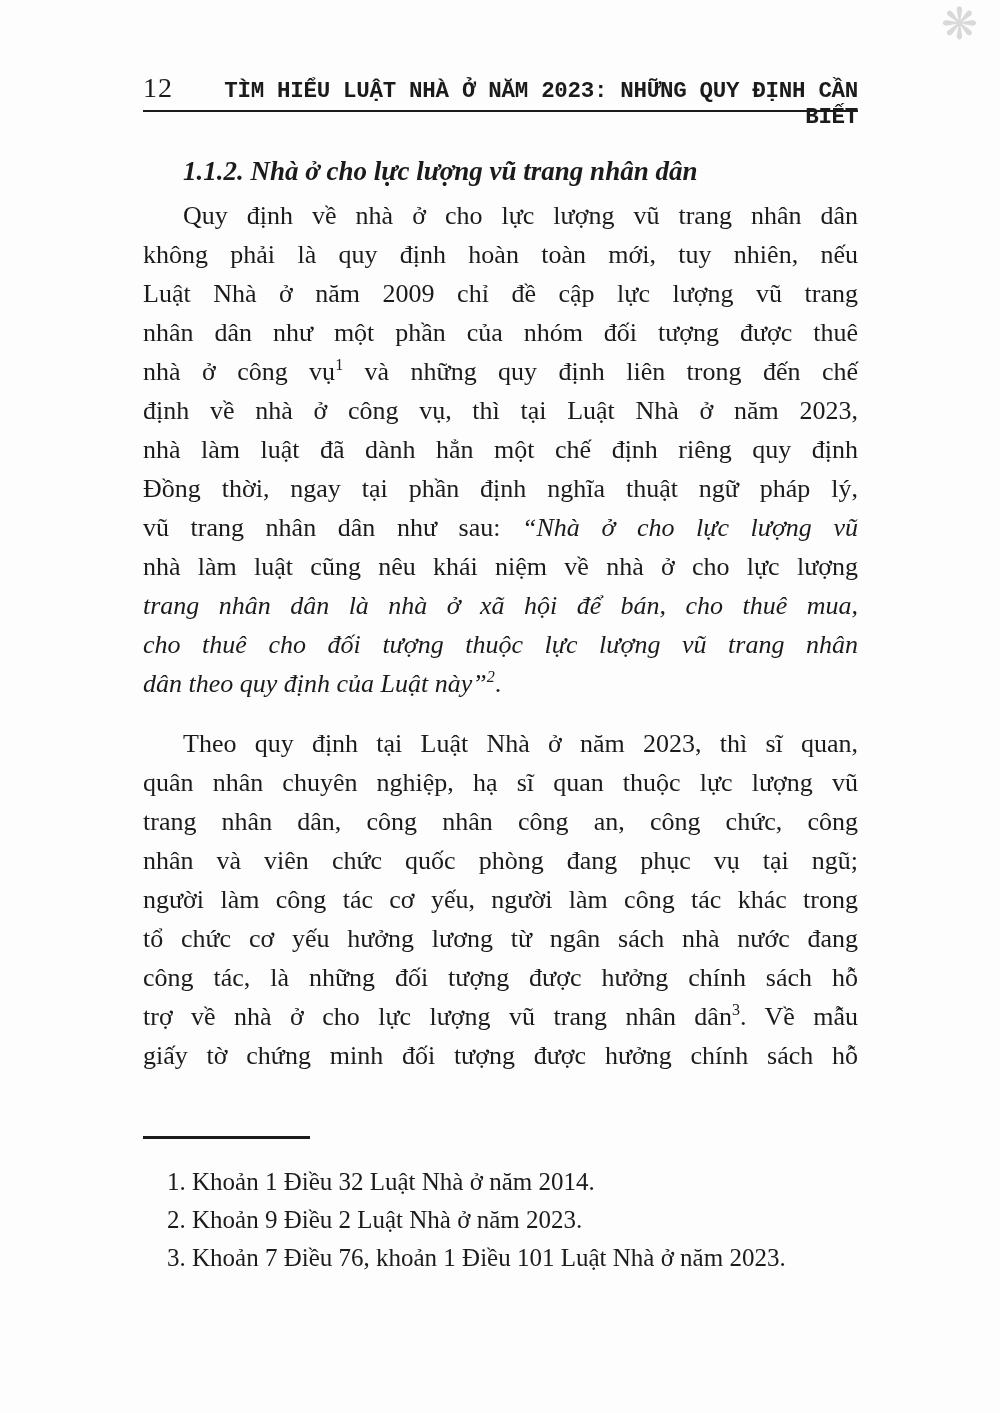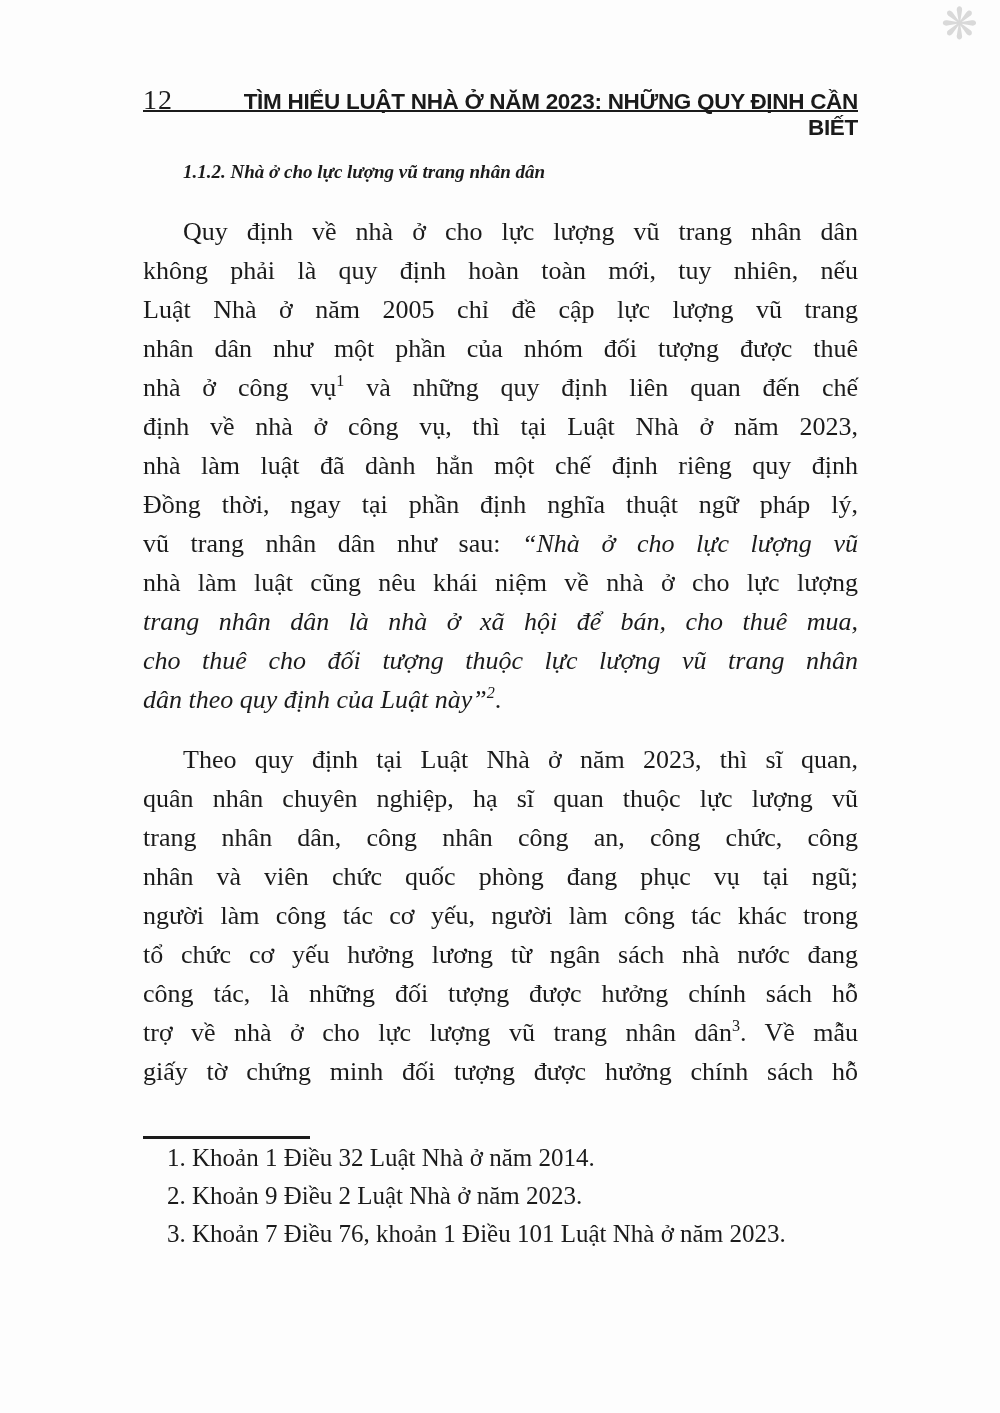--- a/index.html
+++ b/index.html
@@ -21,31 +21,31 @@
     font-size: 44px;
     line-height: 50px;
     color: #d9d9d9;
     user-select: none;
   }
 
   
   .page-header {
     position: absolute;
     left: 143px;
-    top: 84px;
+    top: 72px;
     width: 715px;
     display: flex;
     align-items: baseline;
     gap: 24px;
   }
   .page-num { font-size: 28px; letter-spacing: 1px; }
   .header-title {
     flex: 1;
     text-align: right;
-    font-family: Liberation Sans, sans-serif;
+    font-family: Liberation Mono, monospace;
     font-weight: bold;
     font-size: 22.5px;
     letter-spacing: -0.3px;
   }
   .header-rule {
     position: absolute;
     left: 143px;
     top: 110px;
     width: 715px;
     height: 0;
@@ -56,24 +56,24 @@
   .body-text {
     position: absolute;
     left: 143px;
     top: 150px;
     width: 715px;
     font-size: 26px;
   }
   .section-heading {
     font-weight: bold;
     font-style: italic;
-    font-size: 19px;
+    font-size: 27px;
     line-height: 43px;
     padding-left: 40px;
-    margin-bottom: 19px;
+    margin-bottom: 3px;
   }
   .para .line { line-height: 39px; }
   .para .line.j { text-align: justify; text-align-last: justify; }
   .para .line.ind { text-indent: 40px; }
   .para + .para { margin-top: 21px; }
   .it { font-style: italic; text-align: right; }
   sup { font-size: 0.62em; vertical-align: super; line-height: 0; }
 
   
   .footnote-block {
@@ -82,21 +82,21 @@
     top: 1126px;
     width: 715px;
     font-size: 25px;
   }
   .fn-rule {
     width: 167px;
     height: 0;
     border-top: 3px solid #1b1b1b;
     margin-top: 10px;
   }
-  .fn-list { }
+  .fn-list { margin-top: 24px; }
   .footnote { line-height: 38px; padding-left: 24px; }
 </style>
 </head>
 <body>
 
 <div class="page">
 
   <div class="watermark">❋</div>
 
   <div class="page-header">
@@ -104,23 +104,23 @@
     <span class="header-title">TÌM HIỂU LUẬT NHÀ Ở NĂM 2023: NHỮNG QUY ĐỊNH CẦN BIẾT</span>
   </div>
   <div class="header-rule"></div>
 
   <div class="body-text">
     <div class="section-heading">1.1.2. Nhà ở cho lực lượng vũ trang nhân dân</div>
     <div id="paragraphs">
         <div class="para">
           <div class="line j ind"><span>Quy định về nhà ở cho lực lượng vũ trang nhân dân</span></div>
           <div class="line j"><span>không phải là quy định hoàn toàn mới, tuy nhiên, nếu</span></div>
-          <div class="line j"><span>Luật Nhà ở năm 2005 chỉ đề cập lực lượng vũ trang</span></div>
+          <div class="line j"><span>Luật Nhà ở năm 2009 chỉ đề cập lực lượng vũ trang</span></div>
           <div class="line j"><span>nhân dân như một phần của nhóm đối tượng được thuê</span></div>
-          <div class="line j"><span>nhà ở công vụ</span><sup>1</sup><span> và những quy định liên quan đến chế</span></div>
+          <div class="line j"><span>nhà ở công vụ</span><sup>1</sup><span> và những quy định liên trong đến chế</span></div>
           <div class="line j"><span>định về nhà ở công vụ, thì tại Luật Nhà ở năm 2023,</span></div>
           <div class="line j"><span>nhà làm luật đã dành hẳn một chế định riêng quy định</span></div>
           <div class="line j"><span>Đồng thời, ngay tại phần định nghĩa thuật ngữ pháp lý,</span></div>
           <div class="line j"><span>vũ trang nhân dân như sau: </span><span class="it">“Nhà ở cho lực lượng vũ</span></div>
           <div class="line j"><span>nhà làm luật cũng nêu khái niệm về nhà ở cho lực lượng</span></div>
           <div class="line j"><span class="it">trang nhân dân là nhà ở xã hội để bán, cho thuê mua,</span></div>
           <div class="line j"><span class="it">cho thuê cho đối tượng thuộc lực lượng vũ trang nhân</span></div>
           <div class="line"><span class="it">dân theo quy định của Luật này”</span><sup class="it">2</sup><span>.</span></div>
         </div>
         <div class="para">

